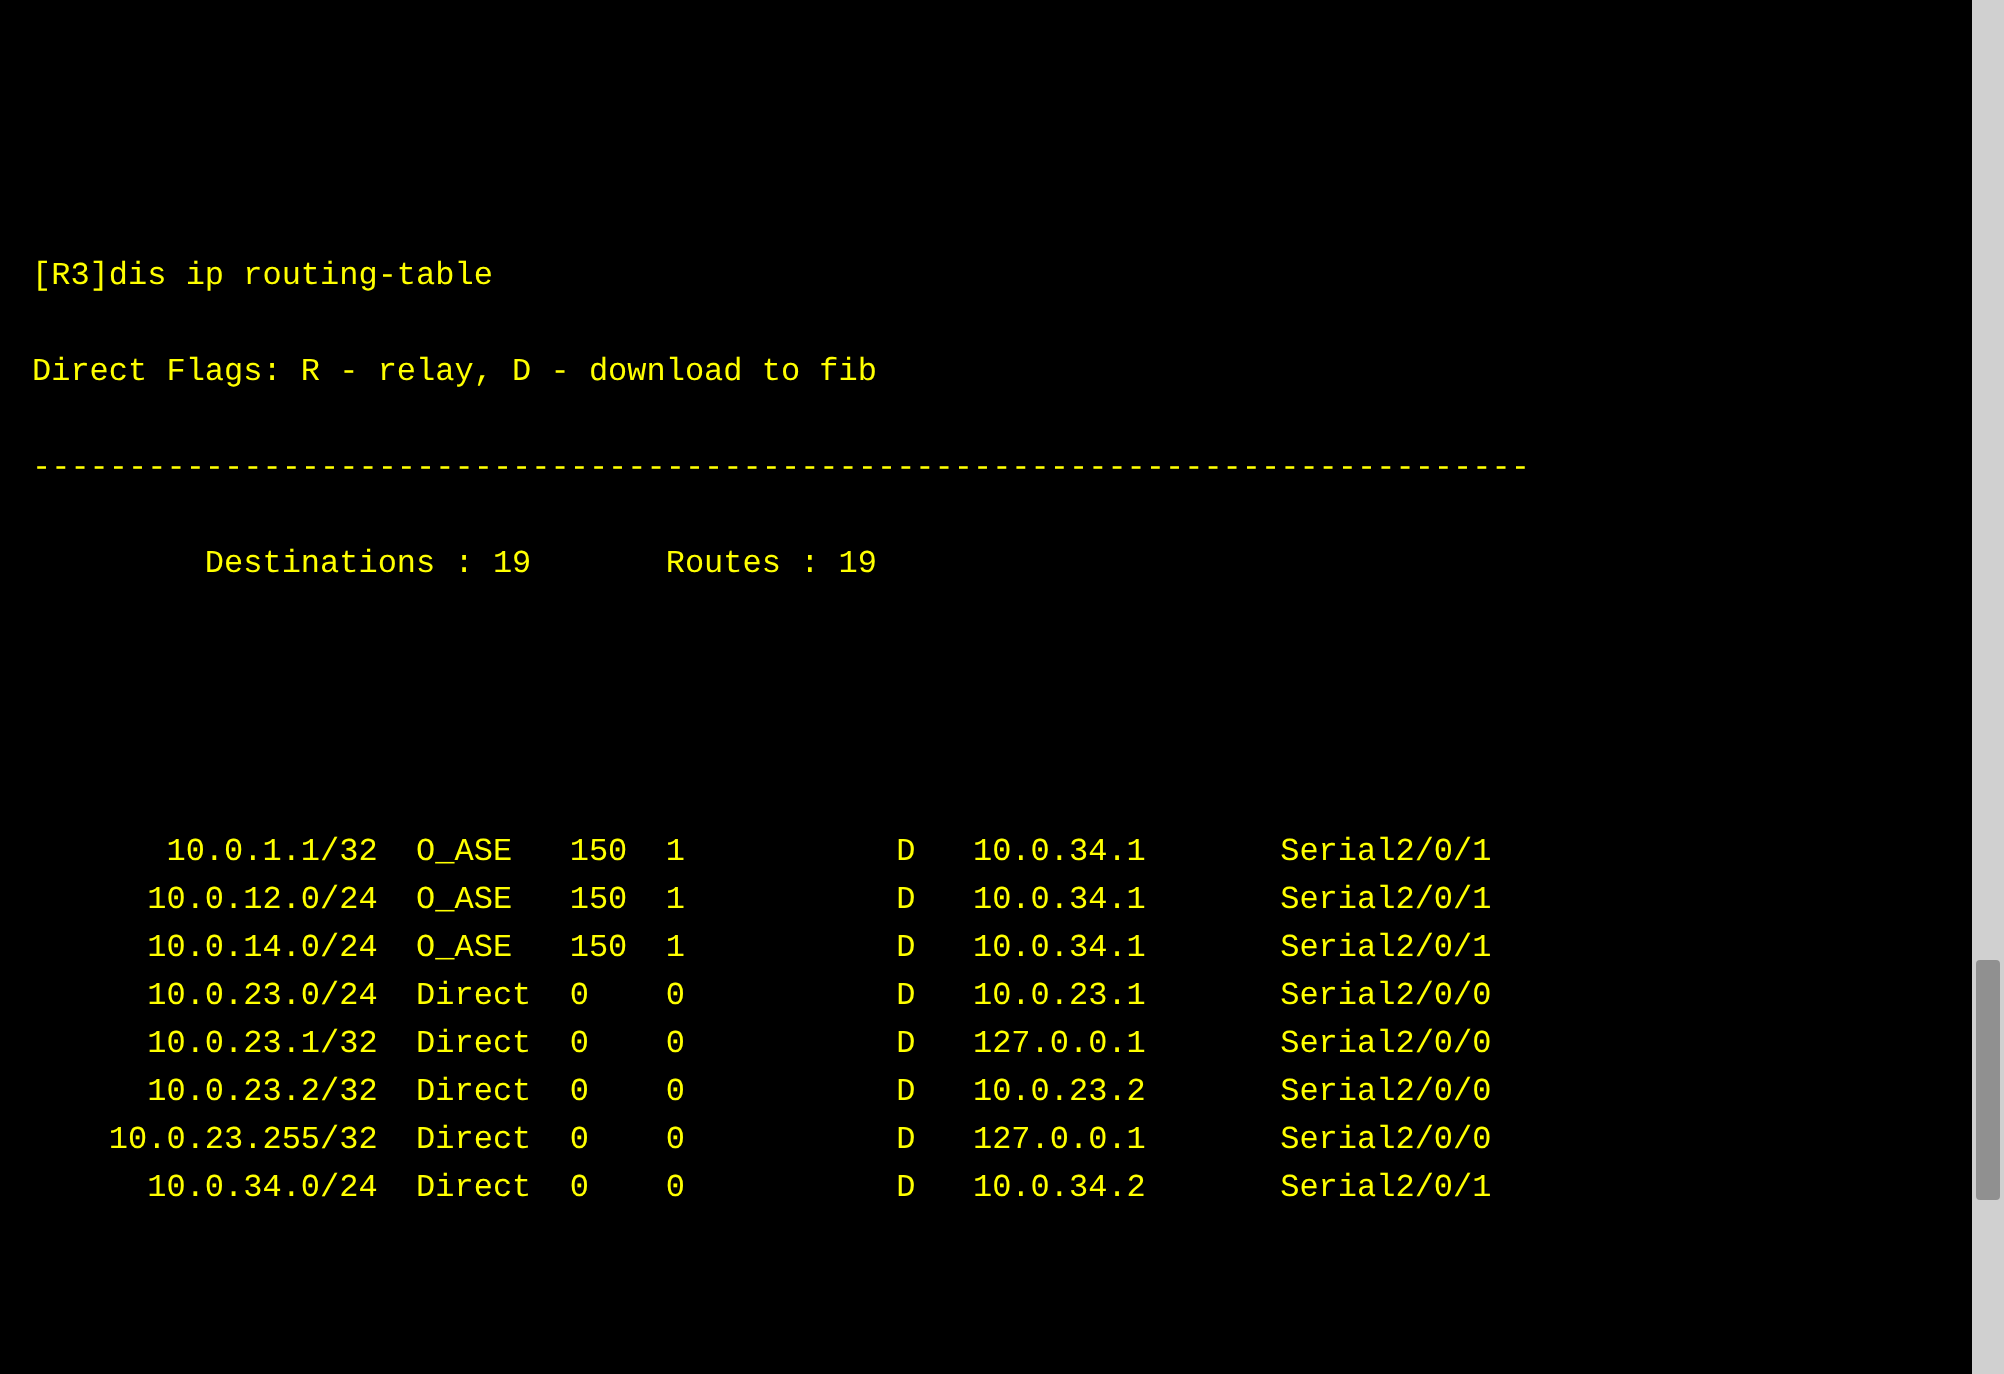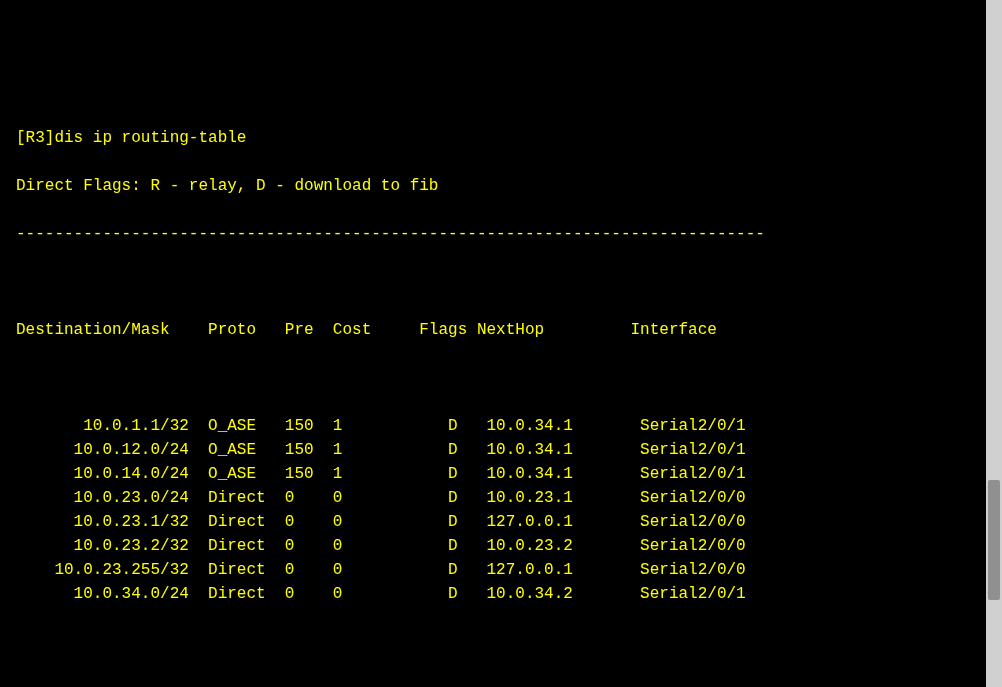--- a/index.html
+++ b/index.html
@@ -35,22 +35,22 @@
   </style>
 </head>
 <body>
 
 
 
 <div class="terminal">
 <span class="row">[R3]dis ip routing-table</span>
 <span class="row">Direct Flags: R - relay, D - download to fib</span>
 <span class="row">------------------------------------------------------------------------------</span>
+<span class="row">         Destinations : 19       Routes : 19</span>
 <span class="row"> </span>
-<span class="row" id="colheaders">Destination/Mask    Proto   Pre  Cost     Flags NextHop         Interface</span>
 <span class="row"> </span>
 <div id="routes-container"><span class="row">       10.0.1.1/32  O_ASE   150  1           D   10.0.34.1       Serial2/0/1</span><span class="row">      10.0.12.0/24  O_ASE   150  1           D   10.0.34.1       Serial2/0/1</span><span class="row">      10.0.14.0/24  O_ASE   150  1           D   10.0.34.1       Serial2/0/1</span><span class="row">      10.0.23.0/24  Direct  0    0           D   10.0.23.1       Serial2/0/0</span><span class="row">      10.0.23.1/32  Direct  0    0           D   127.0.0.1       Serial2/0/0</span><span class="row">      10.0.23.2/32  Direct  0    0           D   10.0.23.2       Serial2/0/0</span><span class="row">    10.0.23.255/32  Direct  0    0           D   127.0.0.1       Serial2/0/0</span><span class="row">      10.0.34.0/24  Direct  0    0           D   10.0.34.2       Serial2/0/1</span></div>
 
 
 </div>
 
 <div class="scrollbar">
   <div class="scrollbar-thumb" style="top:480px;height:120px;"></div>
 </div>
 

